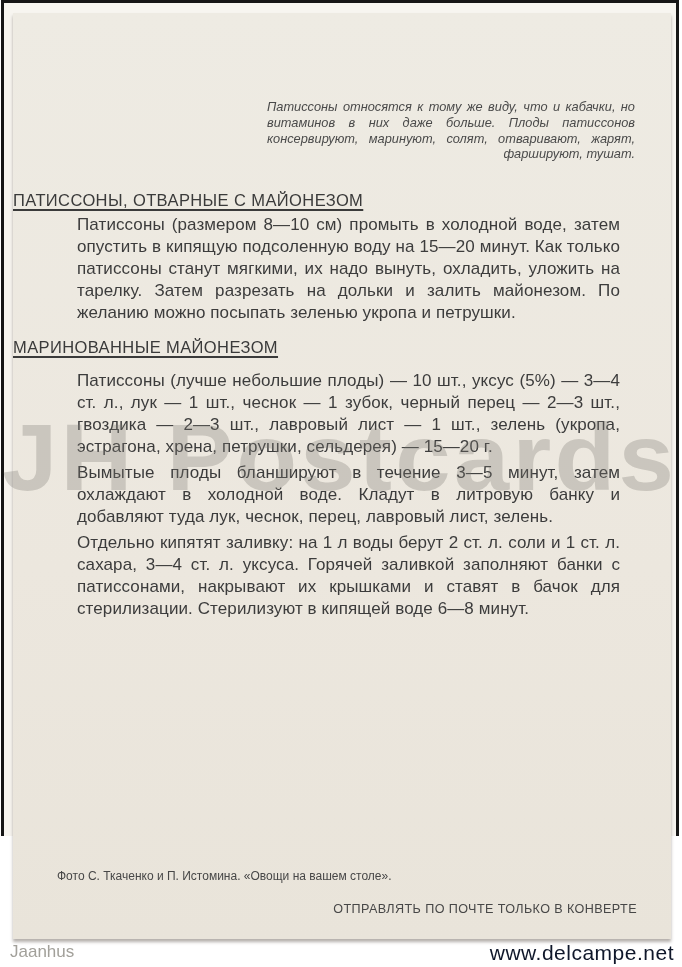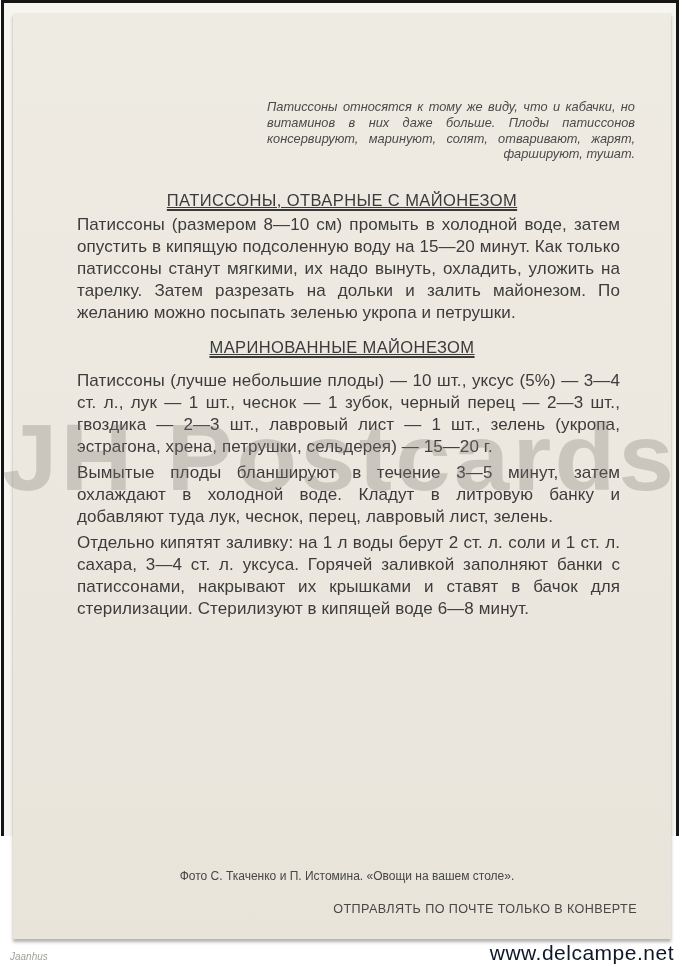--- a/index.html
+++ b/index.html
@@ -19,53 +19,53 @@
     position:absolute;left:9px;top:10px;width:658px;height:926px;
     background:linear-gradient(180deg,#eeebe3 0%,#ece7de 60%,#e9e4da 100%);
     box-shadow:0 3px 3px rgba(90,80,70,0.45);
   }
   .intro-note{
     margin:86px 36px 0 auto;width:368px;
     font-style:italic;font-size:12.8px;line-height:15.8px;
     color:#4a4a4a;text-align:justify;text-align-last:right;
   }
   .recipe-title{
-    margin-top:29px;width:100%;text-align:center;
-    font-size:16.5px;letter-spacing:0.4px;color:#3a3a3a;font-weight:normal;text-decoration:underline;
+    margin-top:29px;width:100%;text-align:left;
+    font-size:16.5px;letter-spacing:0.4px;color:#3a3a3a;font-weight:normal;
   }
   .recipe-title span{
     text-decoration:underline;
     text-decoration-thickness:1.5px;
     text-underline-offset:3px;
   }
   .recipe-title.second{margin-top:14px;}
   .body-par{
     margin:4px 0 0 64px;width:543px;
     font-size:17px;line-height:22px;letter-spacing:0.1px;
     color:#3c3c3c;text-align:justify;
   }
   .body-par.first{margin-top:13px;}
   .imprint{
     position:absolute;left:44px;right:34px;bottom:22px;
     font-size:12px;line-height:16.5px;color:#474747;
   }
-  .imprint .photo-credit{text-align:center;}
+  .imprint .photo-credit{text-align:left;}
   .imprint .copyright{text-align:justify;text-align-last:justify;}
   .imprint .mailing-note{text-align:right;font-size:12.6px;letter-spacing:0.4px;margin-top:16px;}
   
   .watermark-overlay{
     position:absolute;left:2px;top:408px;width:682px;
     font-size:94px;font-weight:bold;line-height:100px;
     color:#7d7a73;opacity:0.30;white-space:nowrap;
     letter-spacing:3px;transform:scaleX(1.06);transform-origin:left center;
     pointer-events:none;z-index:5;
   }
   .seller-watermark{
     position:absolute;left:10px;bottom:5px;
-    font-size:10px;color:#a2a09a;font-style:italic;
+    font-size:17px;color:#a2a09a;
   }
   .marketplace-watermark{
     position:absolute;right:8px;bottom:2px;
     font-size:21px;color:#0f172a;letter-spacing:0.5px;
   }
 </style>
 </head>
 <body>
 
 <div class="scan-frame">

